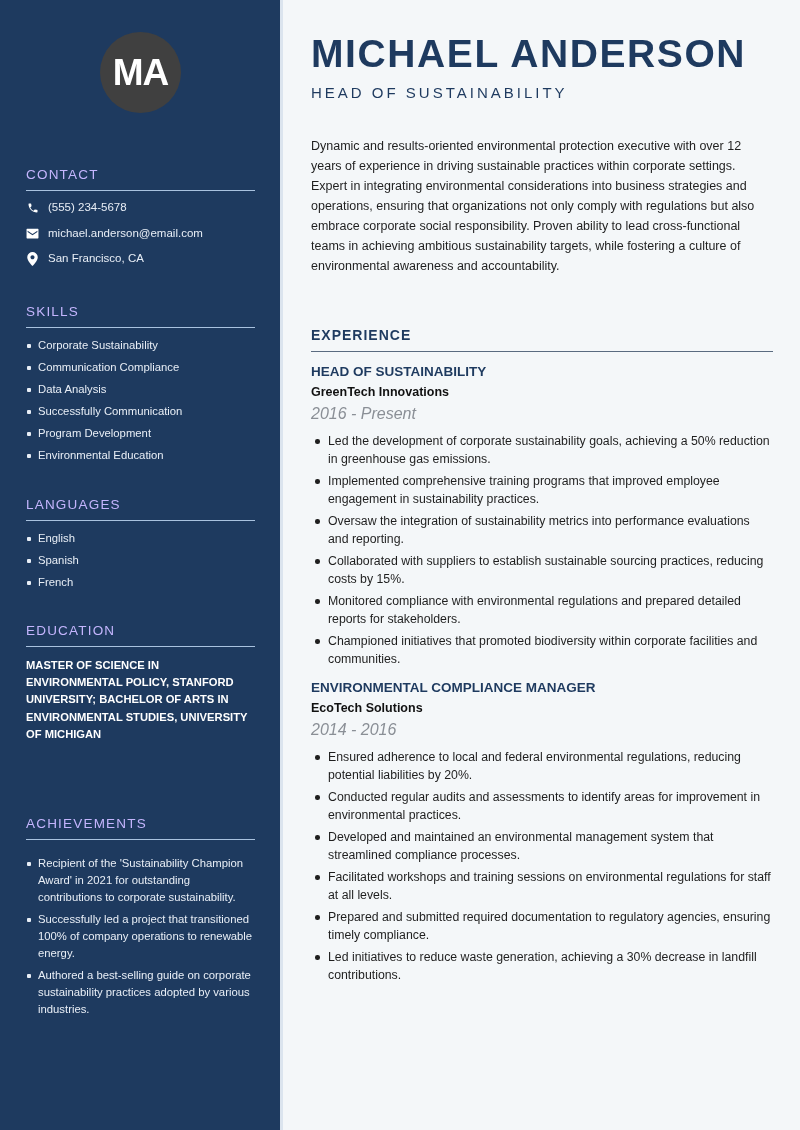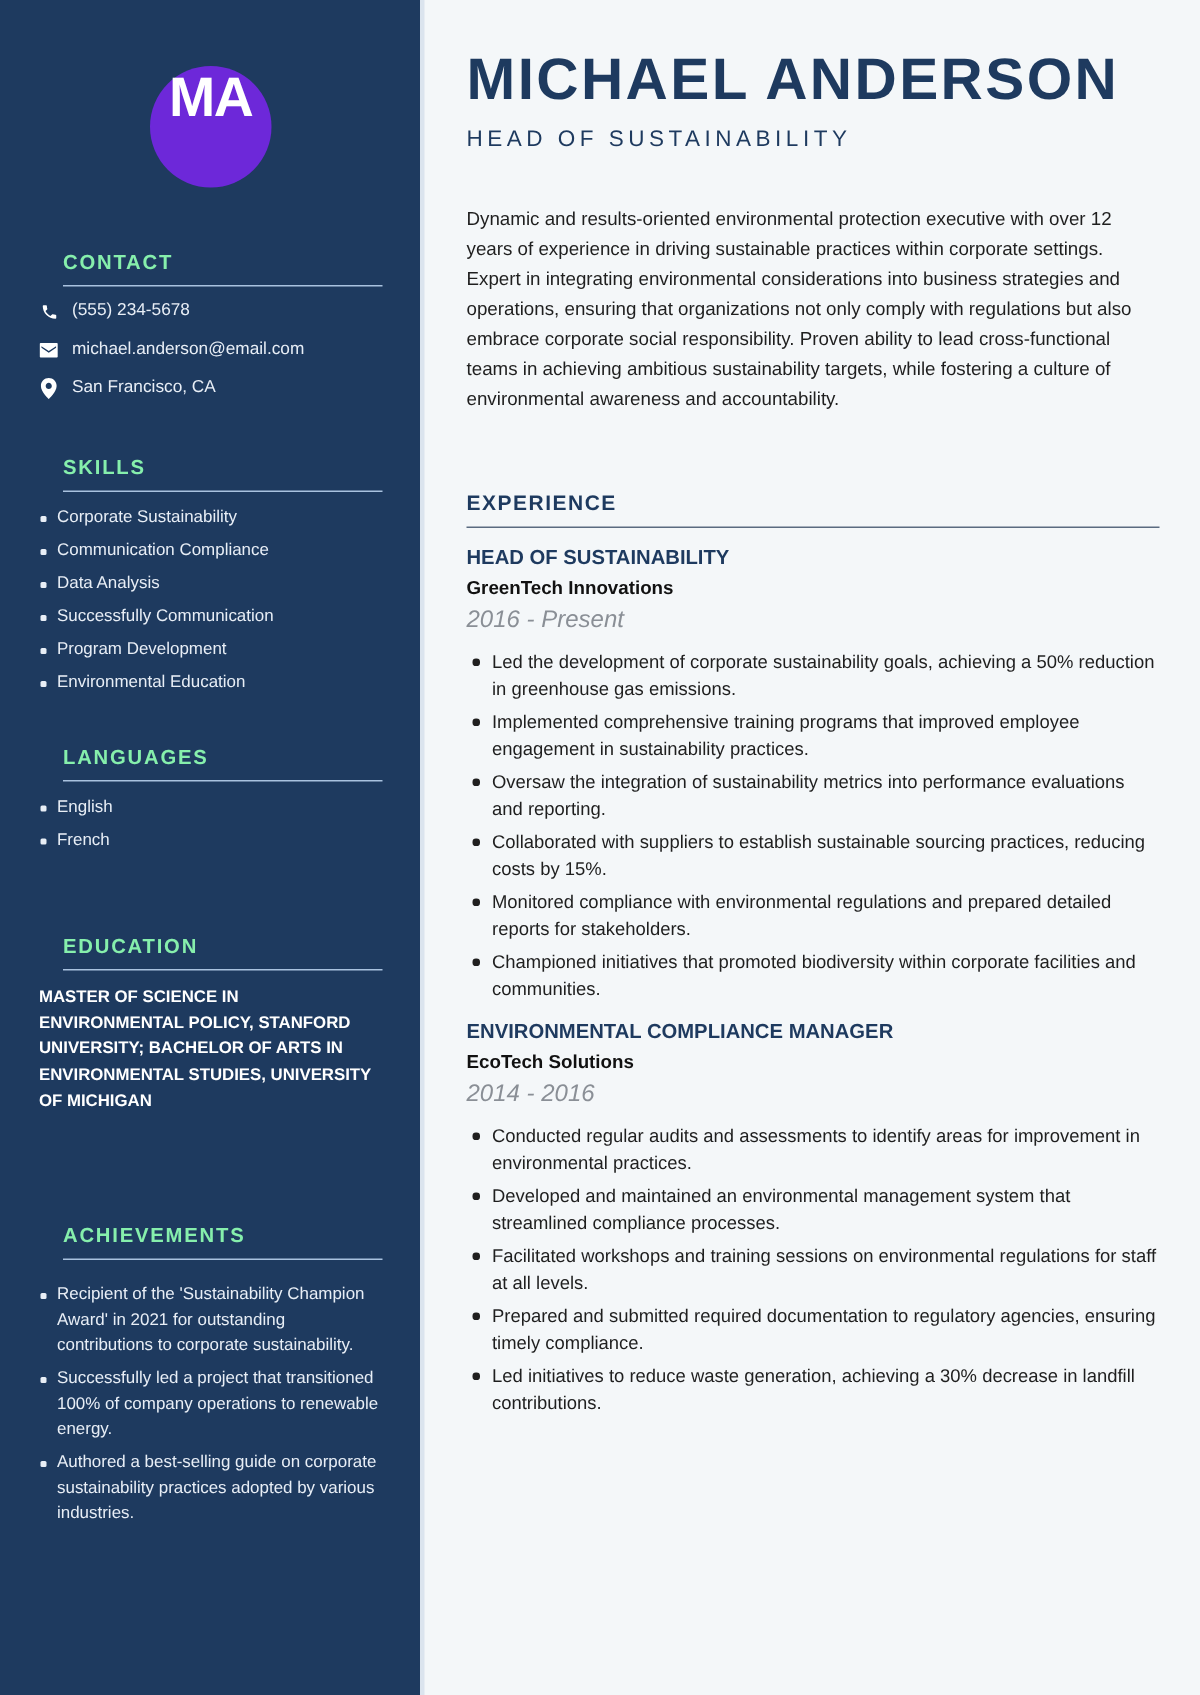--- a/index.html
+++ b/index.html
@@ -10,35 +10,34 @@
       position: relative;
     }
     .sidebar {
       position: absolute; left: 0; top: 0;
       width: 280px; height: 1130px;
       background: #1e3a5f;
       color: #ffffff;
       padding: 0 26px;
     }
     .avatar {
-      position: absolute; left: 100px; top: 44px;
+      position: absolute; left: 100px; top: 32px;
       width: 81px; height: 81px; border-radius: 50%;
-      background: #6d28d9;
+      background: #404040;
       color: #ffffff;
       font-weight: bold; font-size: 37px;
-      display: flex; justify-content: center;
+      display: flex; align-items: center; justify-content: center;
       letter-spacing: -1px;
     }
     .side-section { position: absolute; left: 26px; width: 229px; }
     .side-title {
-      font-size: 13.5px; font-weight: bold; letter-spacing: 1.2px;
-      color: #86efac;
+      font-size: 13.5px; font-weight: normal; letter-spacing: 1.2px;
+      color: #c4b5fd;
       padding-bottom: 8px;
       border-bottom: 1.5px solid #a9c2df;
-      margin-left: 16px;
     }
     .contact-list { list-style: none; margin-top: 10px; }
     .contact-list li {
       display: flex; align-items: flex-start;
       font-size: 11.5px; color: #e8eef6;
       height: 25.5px;
     }
     .contact-list .ic {
       width: 13px; height: 13px; margin-right: 9px;
       display: inline-flex; align-items: center; justify-content: center;
@@ -146,20 +145,21 @@
       <li>Successfully Communication</li>
       <li>Program Development</li>
       <li>Environmental Education</li>
     </ul>
   </section>
 
   <section class="side-section" style="top:497px;">
     <h3 class="side-title">LANGUAGES</h3>
     <ul class="bullets">
       <li>English</li>
+      <li>Spanish</li>
       <li>French</li>
     </ul>
   </section>
 
   <section class="side-section" style="top:623px;">
     <h3 class="side-title">EDUCATION</h3>
     <p class="edu-text">Master of Science in Environmental Policy, Stanford University; Bachelor of Arts in Environmental Studies, University of Michigan</p>
   </section>
 
   <section class="side-section" style="top:816px;">
@@ -195,20 +195,21 @@
         <li>Monitored compliance with environmental regulations and prepared detailed reports for stakeholders.</li>
         <li>Championed initiatives that promoted biodiversity within corporate facilities and communities.</li>
       </ul>
     </div>
 
     <div style="margin-top:4px;">
       <div class="role">ENVIRONMENTAL COMPLIANCE MANAGER</div>
       <div class="company">EcoTech Solutions</div>
       <div class="dates">2014 - 2016</div>
       <ul class="exp-list">
+        <li>Ensured adherence to local and federal environmental regulations, reducing potential liabilities by 20%.</li>
         <li>Conducted regular audits and assessments to identify areas for improvement in environmental practices.</li>
         <li>Developed and maintained an environmental management system that streamlined compliance processes.</li>
         <li>Facilitated workshops and training sessions on environmental regulations for staff at all levels.</li>
         <li>Prepared and submitted required documentation to regulatory agencies, ensuring timely compliance.</li>
         <li>Led initiatives to reduce waste generation, achieving a 30% decrease in landfill contributions.</li>
       </ul>
     </div>
   </section>
 </main>
 

